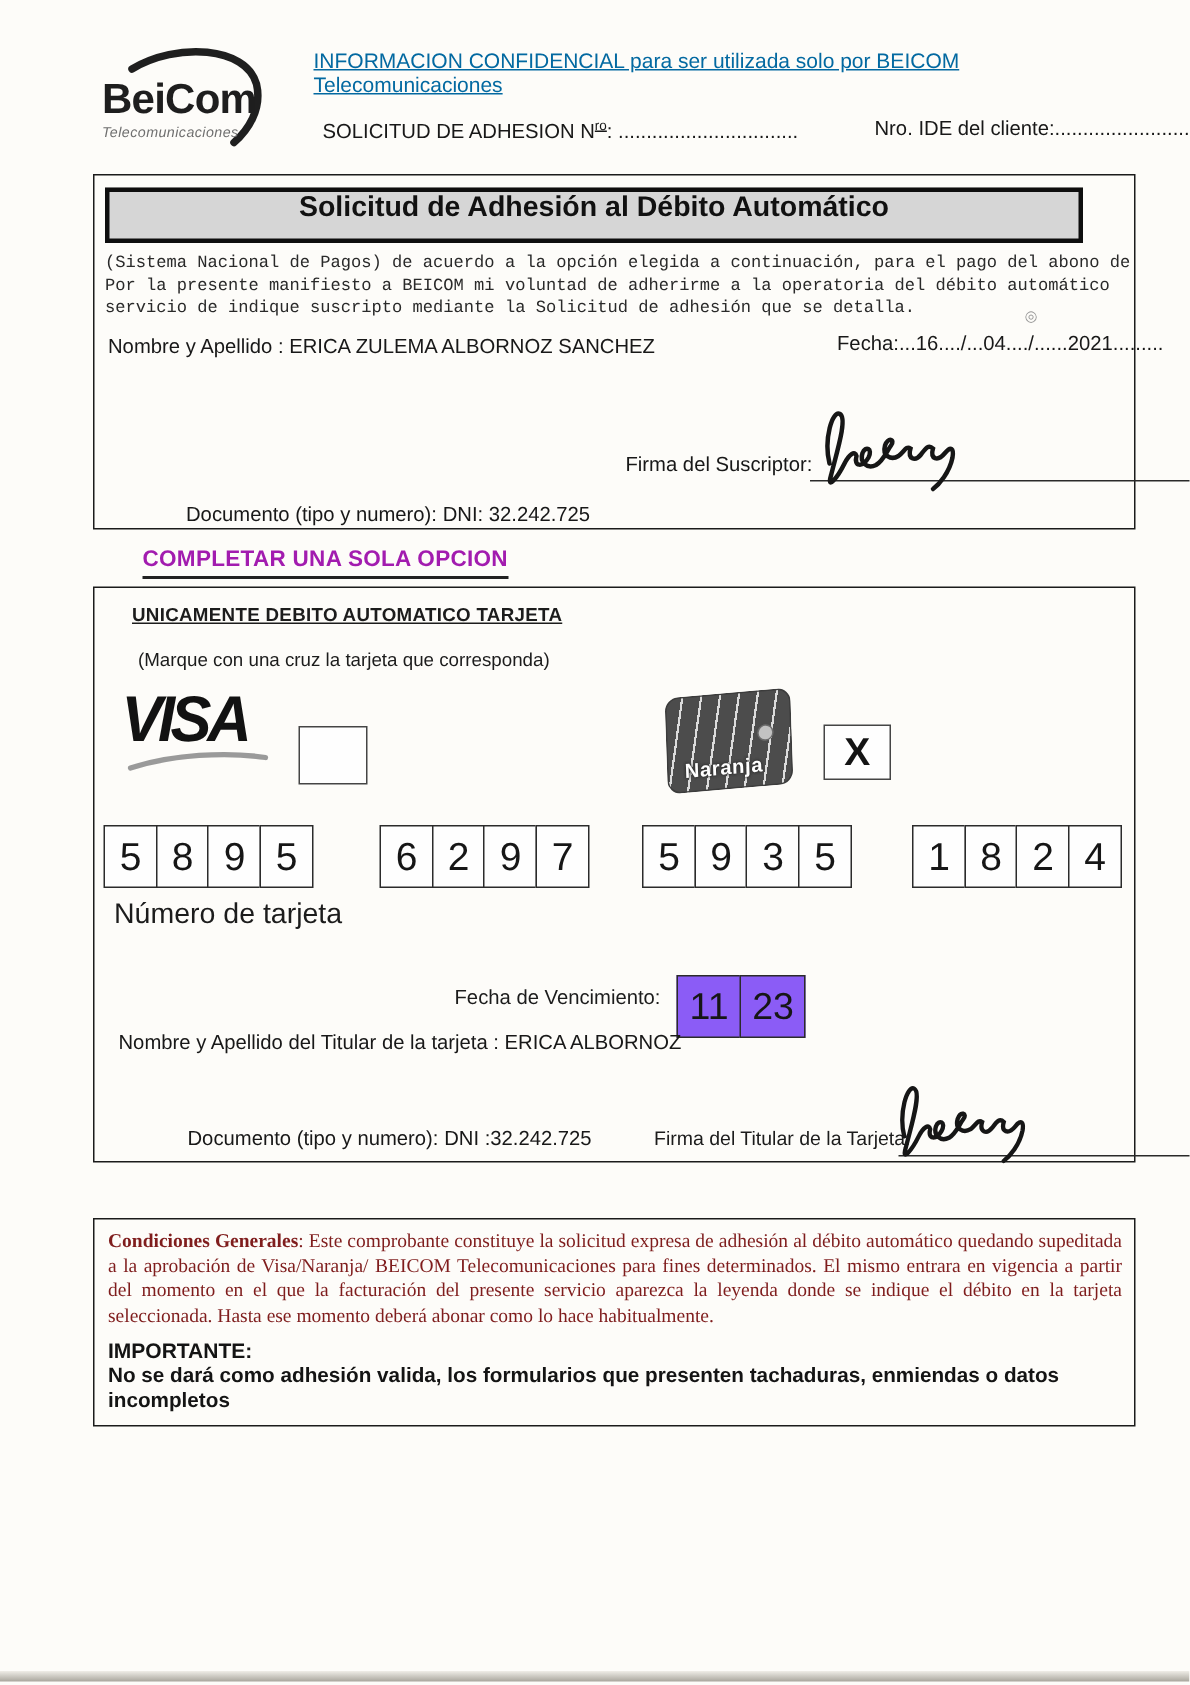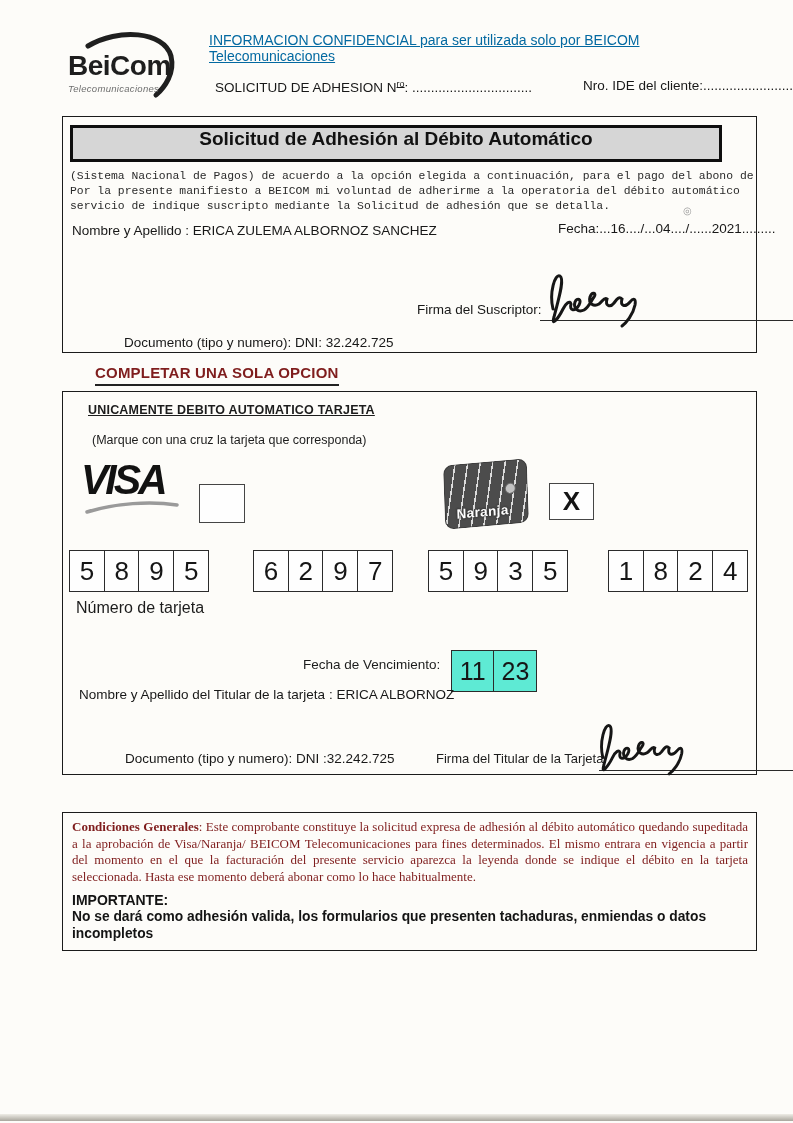--- a/index.html
+++ b/index.html
@@ -39,21 +39,21 @@
   .label13 { font-size:13.5px; color:#181818; white-space:nowrap; }
   .name-row { position:absolute; left:9px; top:106px; }
   .date-row { position:absolute; left:495px; top:104px;text-align:right; }
 
   .firma-label1 { position:absolute; left:354px; top:185px; }
   .sig-line1 { position:absolute; left:477px; top:203px; width:272px; border-bottom:1.6px solid #2a2a2a; }
   .sig1 { position:absolute; left:478px; top:150px; }
   .doc-row1 { position:absolute; left:21px; top:218px;margin-left:40px; }
 
   
-  .completar { left:95px; top:364px; font-size:15px; font-weight:bold; color:#7f1d1d;
+  .completar { left:95px; top:364px; font-size:15px; font-weight:bold; color:#a21caf;
     border-bottom:2px solid #222; padding-bottom:3px; letter-spacing:0.2px; }
   .unicamente { position:absolute; left:25px; top:11px; font-size:12.5px; font-weight:bold;
     text-decoration:underline; letter-spacing:0.2px; }
   .marque { position:absolute; left:29px; top:41px; font-size:12.5px; }
 
   .visa-logo { position:absolute; left:18px; top:64px; width:165px; height:62px; }
   .visa-text { position:absolute; left:0; top:0; font-size:41px; font-weight:900; font-style:italic;
     letter-spacing:-3px; color:#121212; transform:scaleY(1.05); }
   .visa-swoosh { position:absolute; left:2px; top:44px; }
   .checkbox { position:absolute; border:1.5px solid #454545; background:#fefefe;
@@ -72,24 +72,24 @@
   .naranja-dot { position:absolute; right:13px; top:24px; width:9px; height:9px; border-radius:50%;
     background:#c2c2c2; box-shadow:0 0 0 1px #6b6b6b; }
 
   .digit-group { position:absolute; top:158px; display:flex; }
   .digit-cell { width:36px; height:42px; border:1.3px solid #2b2b2b; margin-left:-1.3px;
     background:#fefefe; display:flex; align-items:center; justify-content:center;
     font-size:26px; color:#161616; }
   .digit-cell:first-child { margin-left:0; }
   .g1 { left:6px; } .g2 { left:190px; } .g3 { left:365px; } .g4 { left:545px; }
 
-  .numero-label { position:absolute; left:13px; top:207px; font-size:16px; }
+  .numero-label { position:absolute; left:13px; top:207px; font-size:19px; }
   .venc-label { position:absolute; left:240px; top:265px; font-size:13.5px; }
   .venc-boxes { position:absolute; left:389px; top:258px; display:flex; }
-  .venc-cell { width:44px; height:42px; border:1.3px solid #2b2b2b; margin-left:-1.3px; background:#5eead4;
+  .venc-cell { width:44px; height:42px; border:1.3px solid #2b2b2b; margin-left:-1.3px; background:#8b5cf6;
     display:flex; align-items:center; justify-content:center; font-size:25px; color:#161616; }
 
   .holder-row { position:absolute; left:16px; top:295px; }
   .holder-doc { position:absolute; left:16px; top:359px;margin-left:46px; }
   .firma-label2 { position:absolute; left:373px; top:359px; font-size:13px; }
   .sig-line2 { position:absolute; left:536px; top:378px; width:218px; border-bottom:1.6px solid #2a2a2a; }
   .sig2 { position:absolute; left:536px; top:326px; }
 
   
   .cond-para { font-family:"Liberation Serif", serif; font-size:13px; line-height:16.5px;

